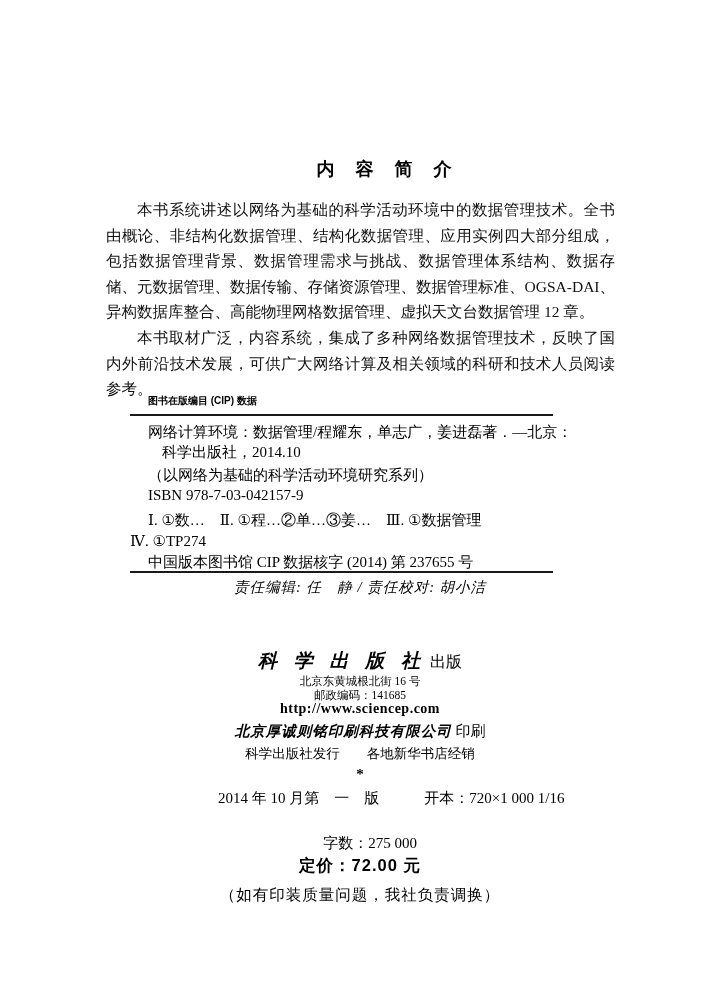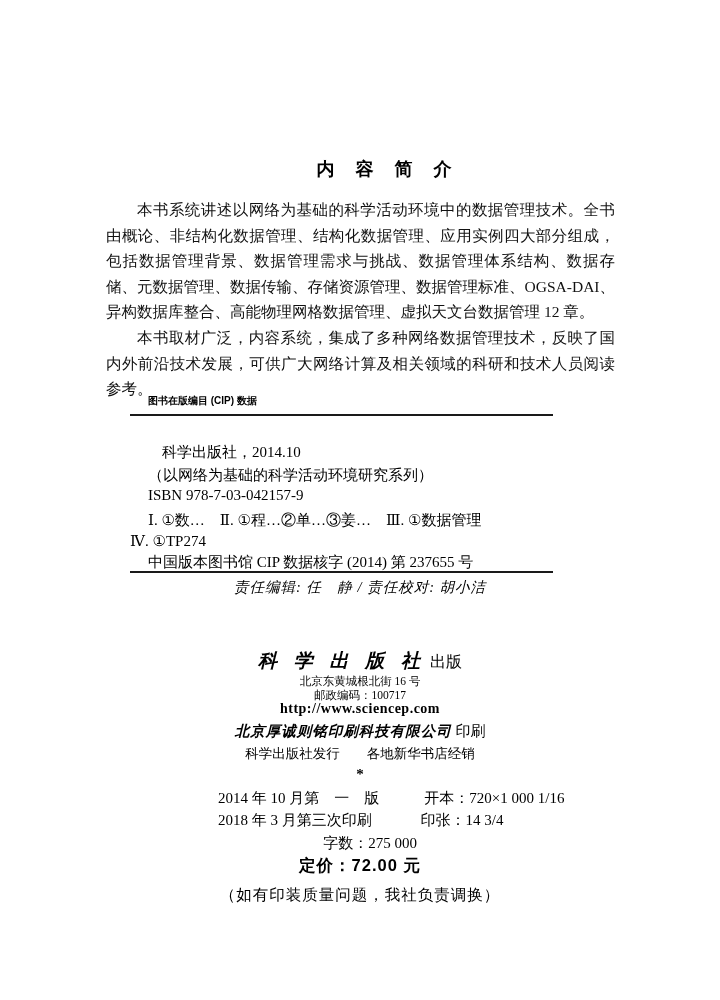--- a/index.html
+++ b/index.html
@@ -100,44 +100,44 @@
   <div class="title">内 容 简 介</div>
 
   <div class="intro">
     <p>本书系统讲述以网络为基础的科学活动环境中的数据管理技术。全书由概论、非结构化数据管理、结构化数据管理、应用实例四大部分组成，包括数据管理背景、数据管理需求与挑战、数据管理体系结构、数据存储、元数据管理、数据传输、存储资源管理、数据管理标准、OGSA-DAI、异构数据库整合、高能物理网格数据管理、虚拟天文台数据管理 12 章。</p>
     <p>本书取材广泛，内容系统，集成了多种网络数据管理技术，反映了国内外前沿技术发展，可供广大网络计算及相关领域的科研和技术人员阅读参考。</p>
   </div>
 
   <div class="cip-heading">图书在版编目 (CIP) 数据</div>
   <div class="rule rule-top"></div>
 
+  <div class="cip-line cip-indent cl1">网络计算环境：数据管理/程耀东，单志广，姜进磊著．—北京：</div>
   <div class="cip-line cl2">科学出版社，2014.10</div>
   <div class="cip-line cip-indent cl3">（以网络为基础的科学活动环境研究系列）</div>
   <div class="cip-line cip-indent cl4">ISBN 978-7-03-042157-9</div>
   <div class="cip-line cip-indent cl5">Ⅰ. ①数…　Ⅱ. ①程…②单…③姜…　Ⅲ. ①数据管理</div>
   <div class="cip-line cl6">Ⅳ. ①TP274</div>
   <div class="cip-line cip-indent cl7">中国版本图书馆 CIP 数据核字 (2014) 第 237655 号</div>
 
   <div class="rule rule-bottom"></div>
 
   <div class="credit-line cr1">责任编辑: 任　静 / 责任校对: 胡小洁</div>
 
   <div class="center-line pub-line">
     <span class="pub-name">科 学 出 版 社</span>
     <span class="pub-suffix">出版</span>
   </div>
   <div class="center-line addr1">北京东黄城根北街 16 号</div>
-  <div class="center-line addr2">邮政编码：100717</div>
+  <div class="center-line addr2">邮政编码：141685</div>
   <div class="center-line url">http://www.sciencep.com</div>
 
   <div class="center-line printer-line">
     <span class="printer-name">北京厚诚则铭印刷科技有限公司</span><span class="printer-suffix"> 印刷</span>
   </div>
   <div class="center-line distribution">科学出版社发行　　各地新华书店经销</div>
   <div class="center-line star">*</div>
 
   <div class="edition-row ed1">2014 年 10 月第　一　版　　　开本：720×1 000 1/16</div>
-  <div class="edition-row ed2">2018 年 3 月第三次印刷　　　 印张：14 3/4</div>
   <div class="center-line wordcount">字数：275 000</div>
   <div class="center-line price">定价：72.00 元</div>
   <div class="center-line note">（如有印装质量问题，我社负责调换）</div>
 
 </div>
 
 </body></html>

